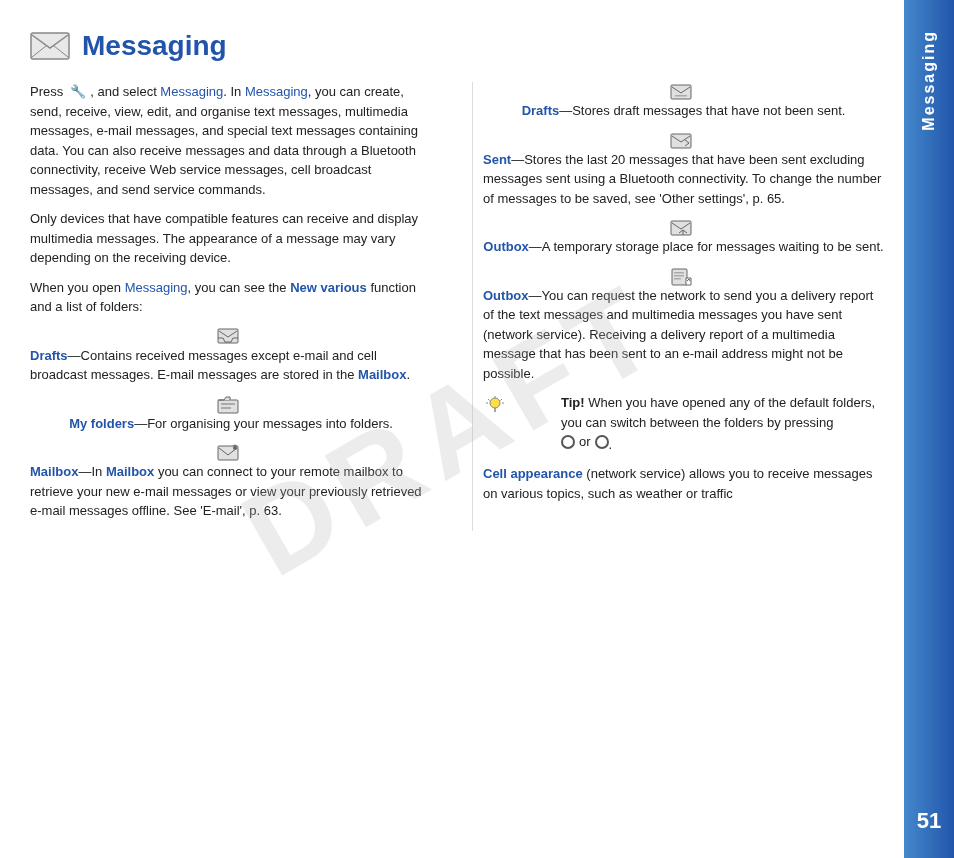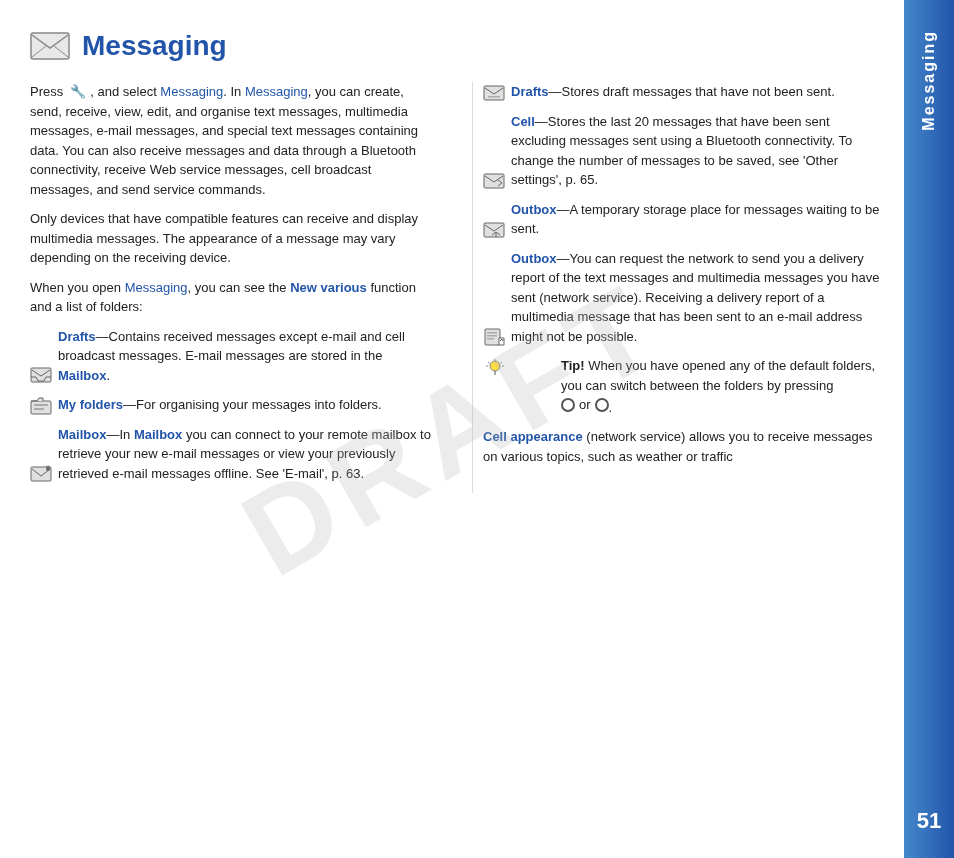--- a/index.html
+++ b/index.html
@@ -94,23 +94,24 @@
       font-weight: normal;
     }
 
     .bold-blue {
       color: #2255aa;
       font-weight: bold;
     }
 
     .folder-item {
       display: flex;
-      align-items: flex-end;
+      align-items: center;
       margin-bottom: 10px;
       line-height: 1.5;
+      flex-direction: column;
     }
 
     .folder-icon {
       width: 22px;
       height: 18px;
       margin-right: 6px;
       flex-shrink: 0;
       margin-top: 1px;
     }
 
@@ -264,21 +265,21 @@
           </span>
         </div>
 
         <div class="folder-item">
           <svg class="folder-icon" viewBox="0 0 22 18" fill="none" xmlns="http://www.w3.org/2000/svg">
             <rect x="1" y="2" width="20" height="14" rx="1" fill="#e0e0e0" stroke="#666" stroke-width="1"></rect>
             <path d="M2 4 L11 10 L20 4" stroke="#666" stroke-width="1" fill="none"></path>
             <path d="M15 14 L19 11 L15 8" stroke="#666" stroke-width="1" fill="none"></path>
           </svg>
           <span class="folder-text">
-            <span class="bold-blue">Cell</span>—Stores the last 20 messages that have been sent excluding messages sent using a Bluetooth connectivity. To change the number of messages to be saved, see 'Other settings', p. 65.
+            <span class="bold-blue">Sent</span>—Stores the last 20 messages that have been sent excluding messages sent using a Bluetooth connectivity. To change the number of messages to be saved, see 'Other settings', p. 65.
           </span>
         </div>
 
         <div class="folder-item">
           <svg class="folder-icon" viewBox="0 0 22 18" fill="none" xmlns="http://www.w3.org/2000/svg">
             <rect x="1" y="2" width="20" height="14" rx="1" fill="#e0e0e0" stroke="#666" stroke-width="1"></rect>
             <path d="M2 4 L11 10 L20 4" stroke="#666" stroke-width="1" fill="none"></path>
             <path d="M9 14 L13 11 L17 14" stroke="#666" stroke-width="1" fill="none"></path>
             <line x1="13" y1="11" x2="13" y2="16" stroke="#666" stroke-width="1"></line>
           </svg>

